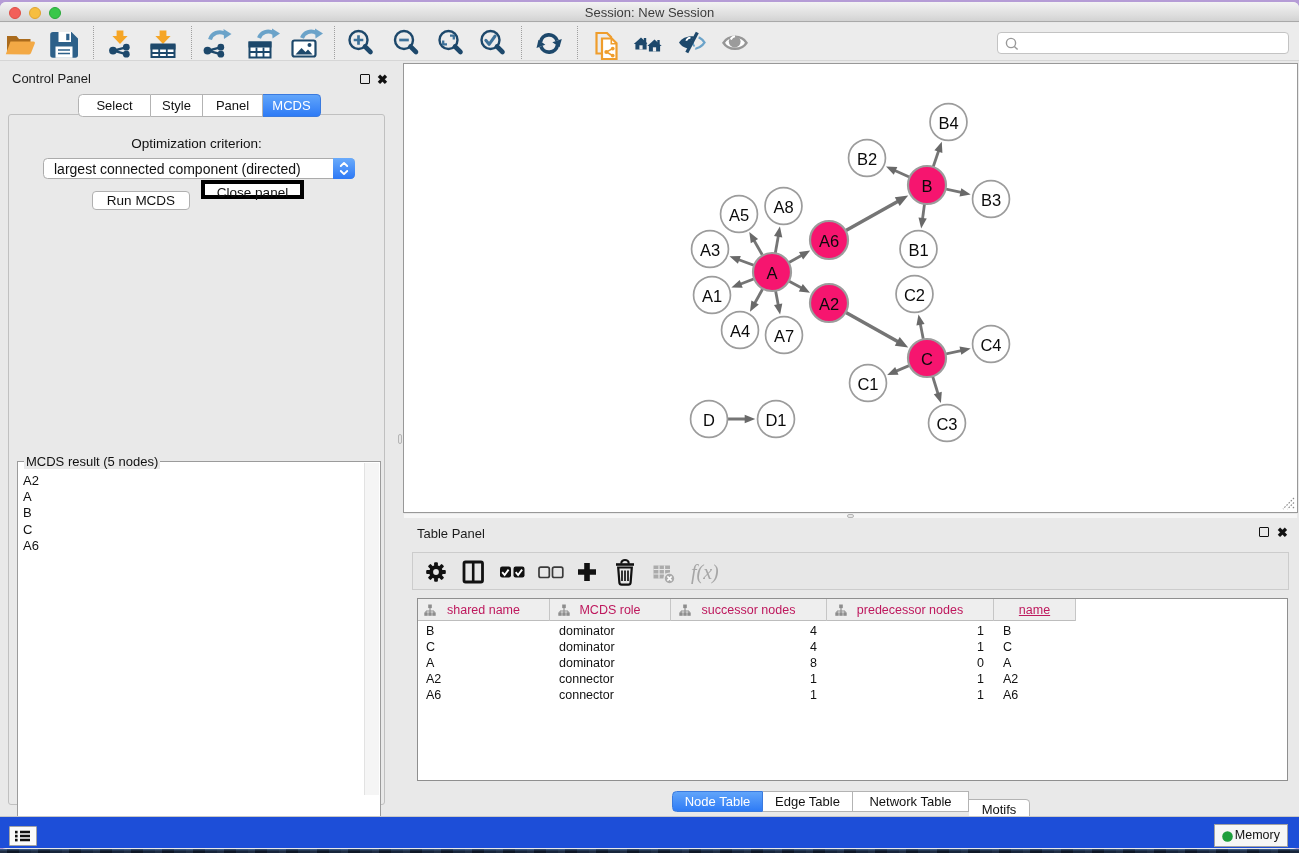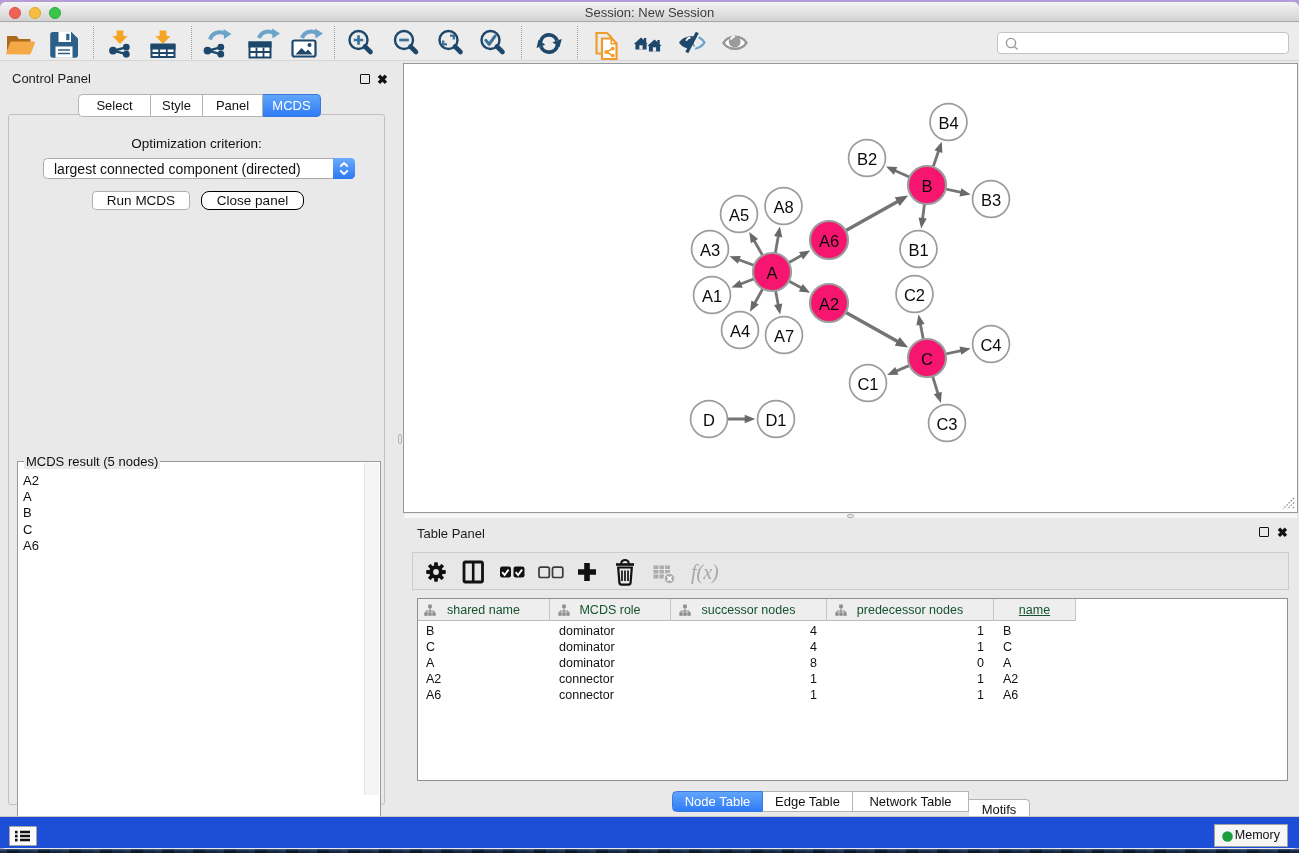--- a/index.html
+++ b/index.html
@@ -41,21 +41,21 @@
   #nettitle { position:absolute; left:0; top:0; width:100%; height:23px; border-radius:3px 3px 0 0;
     background:linear-gradient(#f2f2f2,#d3d3d3); border-bottom:1px solid #a2a2a2; }
   .tl2 { position:absolute; top:6px; width:11.5px; height:11.5px; border-radius:50%; }
   
   #tp-toolbar { position:absolute; left:412px; top:552px; width:877px; height:38px;
     background:#e7e7e7; border:1px solid #cccccc; }
   #tablebox { position:absolute; left:417px; top:598px; width:871px; height:183px;
     background:#fff; border:1px solid #8f8f8f; }
   #thead { position:absolute; left:0; top:0; width:658px; height:22px;
     background:#eeeeee; border-bottom:1px solid #bdbdbd; }
-  .th { position:absolute; top:0; height:22px; font-size:12.5px; color:#14532d;
+  .th { position:absolute; top:0; height:22px; font-size:12.5px; color:#be185d;
     text-align:center; line-height:22px; border-right:1px solid #c6c6c6; }
   .td { position:absolute; font-size:12.5px; color:#111; line-height:16px; }
   .hico { position:absolute; top:5px; }
   
   #statusbar { position:absolute; left:0; top:816px; width:1299px; height:32px;
     background:#1d4ed8; border-top:1px solid #c8c8c8; }
   #bottomstrip { position:absolute; left:0; top:848.5px; width:1299px; height:4.5px;
     background:repeating-linear-gradient(90deg, rgba(70,90,120,0.25) 0 7px, rgba(0,0,0,0.25) 7px 19px, rgba(40,60,90,0.2) 19px 31px),linear-gradient(#3a5a87 0 1px, #22344f 1px 2.5px, #131f33 2.5px);
     box-shadow:inset 0 0 0 0 transparent; }
   svg text.nl { font-family:"Liberation Sans",sans-serif; font-size:16.5px; fill:#0a0a0a;
@@ -180,21 +180,21 @@
 <div class="abs" style="left:43px; top:158px; width:312px; height:21px; background:#fff; border:1px solid #ababab; border-radius:4.5px;">
   <div style="position:absolute; left:10px; top:2px; font-size:14px; color:#111;">largest connected component (directed)</div>
   <div style="position:absolute; right:-1px; top:-1px; width:22px; height:21px; border-radius:0 4.5px 4.5px 0; background:linear-gradient(#6aabfb,#2d79f5);">
     <svg width="22" height="21" viewBox="0 0 22 21">
       <path d="M7.8 8 L11 4.9 L14.2 8" fill="none" stroke="#fff" stroke-width="1.9" stroke-linecap="round" stroke-linejoin="round"></path>
       <path d="M7.8 13 L11 16.1 L14.2 13" fill="none" stroke="#fff" stroke-width="1.9" stroke-linecap="round" stroke-linejoin="round"></path>
     </svg>
   </div>
 </div>
 <div class="abs" style="left:92px; top:191px; width:98px; height:19px; background:#fff; border:1px solid #b0b0b0; border-radius:4px; text-align:center; font-size:13.5px; color:#111; line-height:17px;">Run MCDS</div>
-<div class="abs" style="left:201px; top:191px; width:103px; height:19px; background:#fff; border:1px solid #000000; border-radius:8px; text-align:center; font-size:13.5px; color:#111; line-height:17px;">Close panel</div>
+<div class="abs" style="left:201px; top:180px; width:103px; height:19px; background:#fff; border:4px solid #000000; border-radius:0; text-align:center; font-size:13.5px; color:#111; line-height:17px;">Close panel</div>
 <div class="abs" style="left:17px; top:461px; width:364px; height:362px; border:1px solid #9b9b9b; background:#fff;">
   <div style="position:absolute; left:6px; top:-8px; background:#e9e9e9; padding:0 2px; font-size:13px; color:#111;">MCDS result (5 nodes)</div>
   <div style="position:absolute; right:1px; top:1px; width:15px; height:332px; background:#f5f5f5; border-left:1px solid #e2e2e2;"></div>
   <div style="position:absolute; left:5px; top:11px; font-size:13px; color:#111; line-height:16.2px;">A2<br>A<br>B<br>C<br>A6</div>
 </div>
 
 <div class="abs" style="left:403px; top:62.5px; width:8px; height:8px; background:#3a6fd8;"></div>
 <div id="netwin">
   <svg class="abs" style="left:0px; top:24px;" width="893" height="425" viewBox="0 0 893 425">
       <line x1="368.0" y1="184.0" x2="335.4" y2="196.5" stroke="#757575" stroke-width="2.8"></line>

